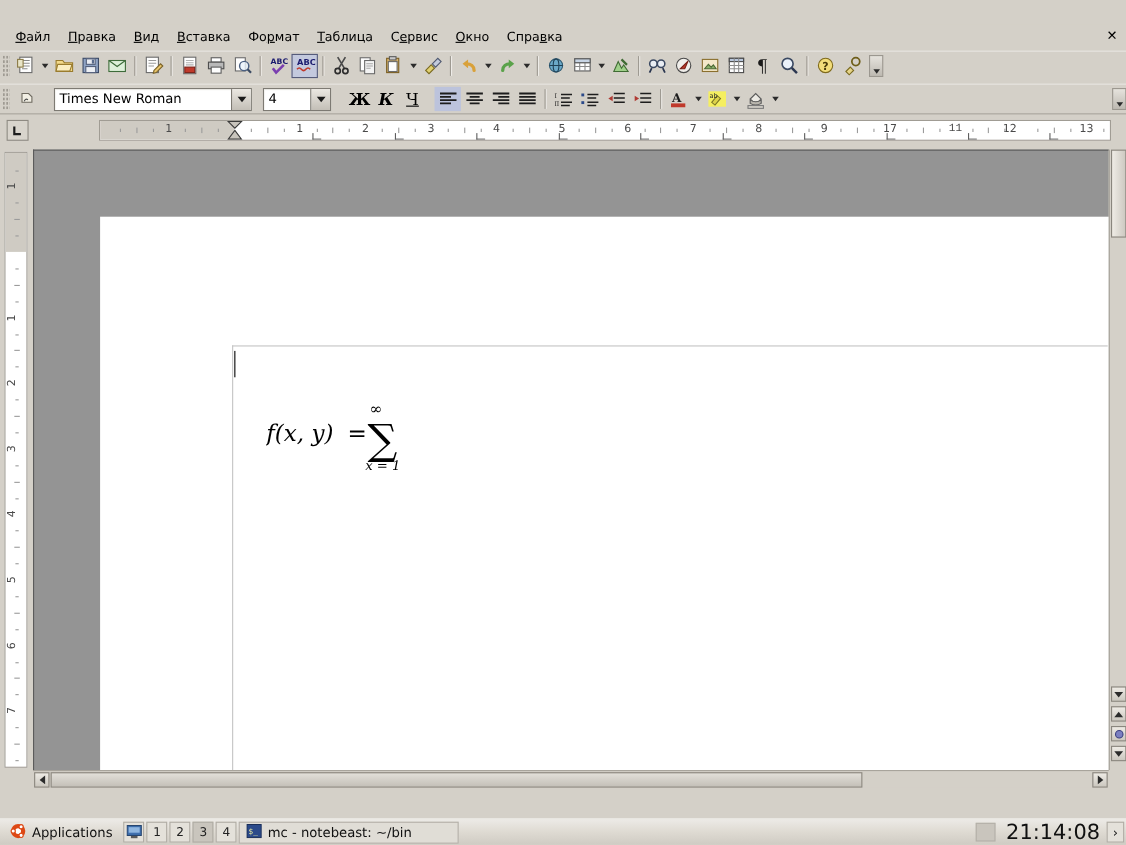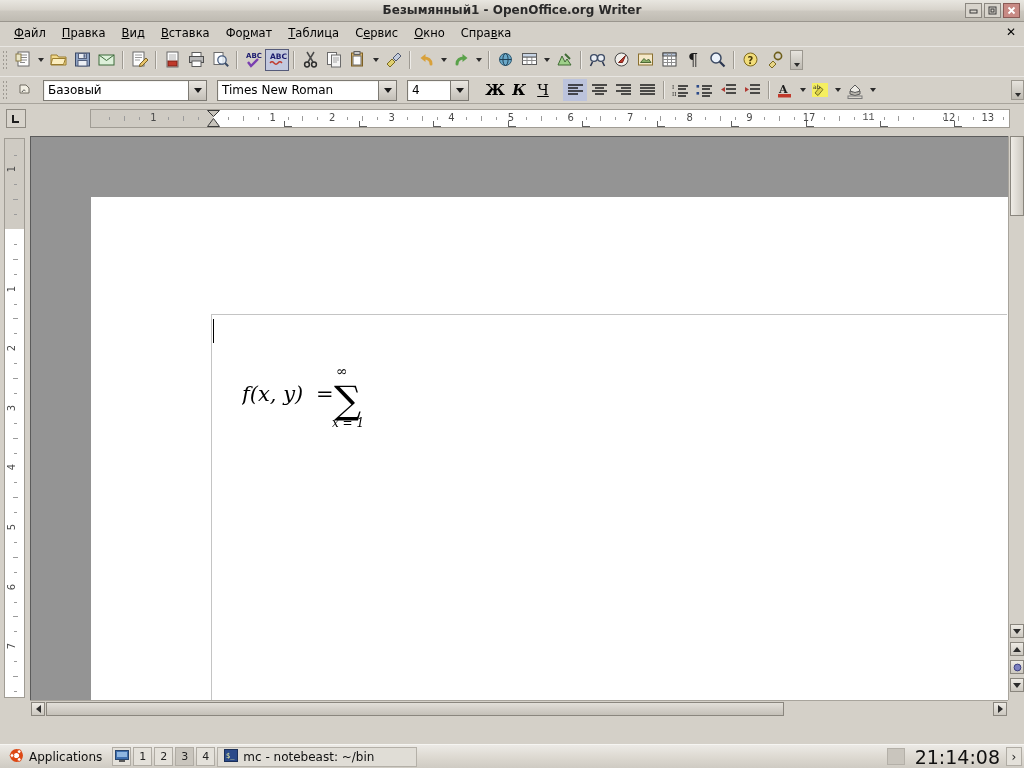--- a/index.html
+++ b/index.html
@@ -299,41 +299,20 @@
     width: 16px; height: 19px; border: 1px solid #b0aca4; background: #e4e1da;
     box-sizing: border-box; display: flex; align-items: center; justify-content: center;
     font-size: 12px; color: #222;
   }
 </style>
 </head>
 <body>
 
 <div id="app">
 
-  <div class="titlebar">
-    <div class="title">Безымянный1 - OpenOffice.org Writer</div>
-    <div class="winbtns">
-      <div class="winbtn">
-        <svg width="9" height="9" viewBox="0 0 9 9">
-            <rect x="1" y="4" width="7" height="3" fill="none" stroke="#3a3a3a" stroke-width="1"></rect>
-          </svg>
-      </div>
-      <div class="winbtn">
-        <svg width="9" height="9" viewBox="0 0 9 9">
-            <rect x="1" y="1" width="7" height="7" fill="none" stroke="#3a3a3a" stroke-width="1"></rect>
-            <rect x="3" y="3" width="3" height="3" fill="none" stroke="#3a3a3a" stroke-width="1"></rect>
-          </svg>
-      </div>
-      <div class="winbtn close">
-        <svg width="9" height="9" viewBox="0 0 9 9">
-            <path d="M1.5 1.5 L7.5 7.5 M7.5 1.5 L1.5 7.5" stroke="#ffffff" stroke-width="1.8"></path>
-          </svg>
-      </div>
-    </div>
-  </div>
 
   <div class="menubar">
     <div class="menuitems" id="menu-items">
         <div class="menuitem"><span class="u">Ф</span>айл</div>
         <div class="menuitem"><span class="u">П</span>равка</div>
         <div class="menuitem"><span class="u">В</span>ид</div>
         <div class="menuitem"><span class="u">В</span>ставка</div>
         <div class="menuitem">Фо<span class="u">р</span>мат</div>
         <div class="menuitem"><span class="u">Т</span>аблица</div>
         <div class="menuitem">С<span class="u">е</span>рвис</div>
@@ -575,24 +554,20 @@
   <div class="toolbar" id="toolbar-format">
     <div class="grip"></div>
 
     <div class="styl-btn">
       <svg width="20" height="20" viewBox="0 0 20 20">
         <path d="M4 13V5h6l3 3v5z" fill="#f2efe4" stroke="#6e6a60"></path>
         <path d="M6 12c1-2 2-2.4 3.4-1.2" stroke="#4a4a4a" fill="none"></path>
       </svg>
     </div>
 
-    <div class="combo" id="combo-style">
-      <div class="cval">Базовый</div>
-      <div class="carrow"></div>
-    </div>
 
     <div class="combo" id="combo-font">
       <div class="cval">Times New Roman</div>
       <div class="carrow"></div>
     </div>
 
     <div class="combo" id="combo-size">
       <div class="cval">4</div>
       <div class="carrow"></div>
     </div>
@@ -700,21 +675,21 @@
         <div class="rnum" style="left: 241.2px;">2</div>
         <div class="rnum" style="left: 300.8px;">3</div>
         <div class="rnum" style="left: 360.4px;">4</div>
         <div class="rnum" style="left: 420px;">5</div>
         <div class="rnum" style="left: 479.6px;">6</div>
         <div class="rnum" style="left: 539.2px;">7</div>
         <div class="rnum" style="left: 598.8px;">8</div>
         <div class="rnum" style="left: 658.4px;">9</div>
         <div class="rnum" style="left: 718px;">17</div>
         <div class="rnum" style="left: 777.6px; font-family: Liberation Mono, monospace;">11</div>
-        <div class="rnum" style="left: 858px;">12</div>
+        <div class="rnum" style="left: 827px;">12</div>
         <div class="rnum" style="left: 896.8px;">13</div>
         <div class="rtick" style="left: 18px;"></div>
         <div class="rtick half" style="left: 33px;"></div>
         <div class="rtick" style="left: 48px;"></div>
         <div class="rtick" style="left: 77px;"></div>
         <div class="rtick half" style="left: 92px;"></div>
         <div class="rtick" style="left: 107px;"></div>
         <div class="rtick" style="left: 137px;"></div>
         <div class="rtick half" style="left: 152px;"></div>
         <div class="rtick" style="left: 167px;"></div>

